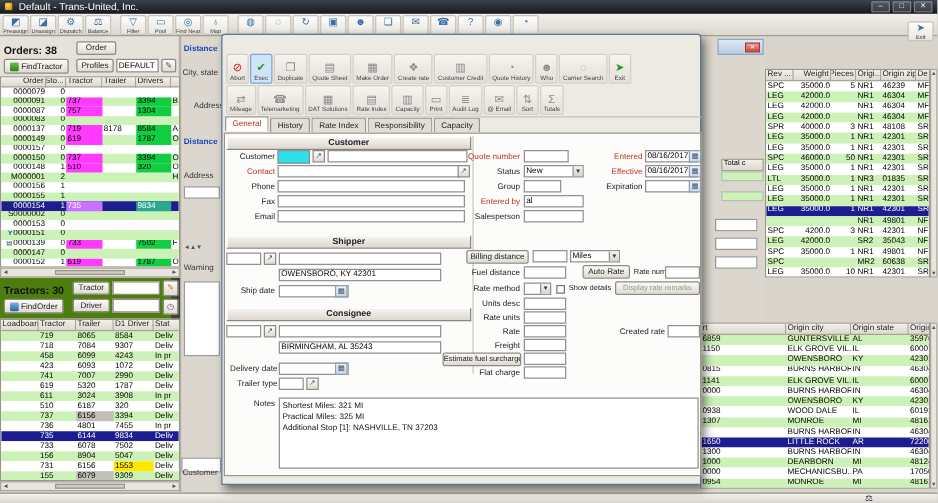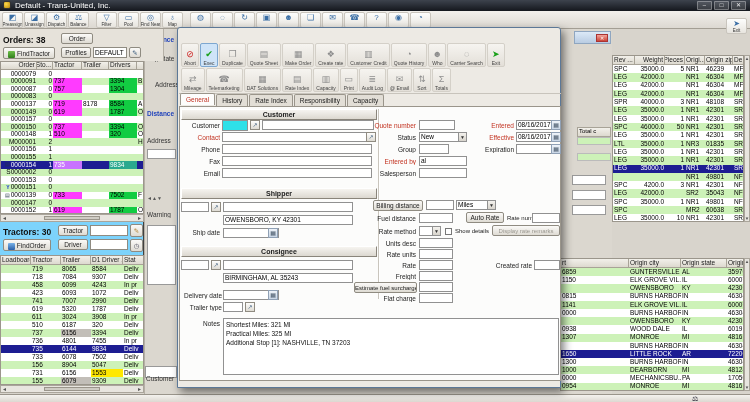--- a/index.html
+++ b/index.html
@@ -179,21 +179,21 @@
     </div>
     <div class="tbtn">
       <span class="bico ic-clock">◔</span>
     </div>
   </div>
 <div class="abs" id="exitbtn" style="z-index:21;"><div class="tbtn">
       <span class="bico ic-exit">➤</span>
       <span class="blbl">Exit</span>
     </div></div>
 
-<div class="abs" style="left:0;top:29px;width:164px;height:32px;background:#e6e2da;z-index:10;border-right:1px solid #b5b0a6;">
+<div class="abs" style="left:0;top:29px;width:144px;height:32px;background:#e6e2da;z-index:10;border-right:1px solid #b5b0a6;">
   <span class="abs ptitle" style="left:3px;top:6px;">Orders: 38</span>
   <div class="abs btn3" style="left:61px;top:4px;width:32px;height:11px;line-height:10px;">Order</div>
   <div class="abs btn3" style="left:3px;top:18px;width:52px;height:12px;line-height:11px;"><span class="miniico" style="background:linear-gradient(#6fbf4a,#2f7f1a);width:7px;height:7px;"></span><span>FindTractor</span></div>
   <div class="abs btn3" style="left:61px;top:18px;width:30px;height:11px;line-height:10px;">Profiles</div>
   <div class="abs inpbox" style="left:93px;top:18px;width:34px;height:11px;line-height:10px;">DEFAULT</div>
   <div class="abs btn3" style="left:129px;top:18px;width:12px;height:11px;line-height:10px;color:#357;">✎</div>
 </div>
 
 <div class="abs grid" style="left:0;top:61px;width:144px;height:153px;">
     <div class="trow thead" style="grid-template-columns: 36px 16px 29px 27px 28px 8px; height: 8px;">
@@ -356,21 +356,21 @@
       <div class="tc c-grn">1787</div>
       <div class="tc">O</div>
     </div>
   </div>
 <div class="abs sbh" style="left:0;top:214px;width:144px;height:8px;">
     <span>◄</span>
     <span class="sbthumb"></span>
     <span>►</span>
   </div>
 
-<div class="abs" style="left:0;top:222px;width:144px;height:33px;background:#7dd3fc;z-index:10;border-right:1px solid #404040;">
+<div class="abs" style="left:0;top:222px;width:144px;height:33px;background:#4d7c0f;z-index:10;border-right:7px solid #404040;">
   <span class="abs ptitle" style="left:3px;top:5px;">Tractors: 30</span>
   <div class="abs btn3" style="left:58px;top:3px;width:30px;height:11px;line-height:10px;">Tractor</div>
   <div class="abs inpbox" style="left:90px;top:3px;width:38px;height:11px;"></div>
   <div class="abs btn3" style="left:3px;top:17px;width:48px;height:12px;line-height:11px;"><span class="miniico" style="background:linear-gradient(#7ab3e8,#2a5fa8);width:7px;height:7px;"></span><span>FindOrder</span></div>
   <div class="abs btn3" style="left:58px;top:17px;width:30px;height:11px;line-height:10px;">Driver</div>
   <div class="abs inpbox" style="left:90px;top:17px;width:38px;height:11px;"></div>
   <div class="abs btn3" style="left:130px;top:2px;width:13px;height:13px;line-height:12px;color:#b08030;">✎</div>
   <div class="abs btn3" style="left:130px;top:17px;width:13px;height:13px;line-height:12px;color:#556;">◷</div>
 </div>
 

